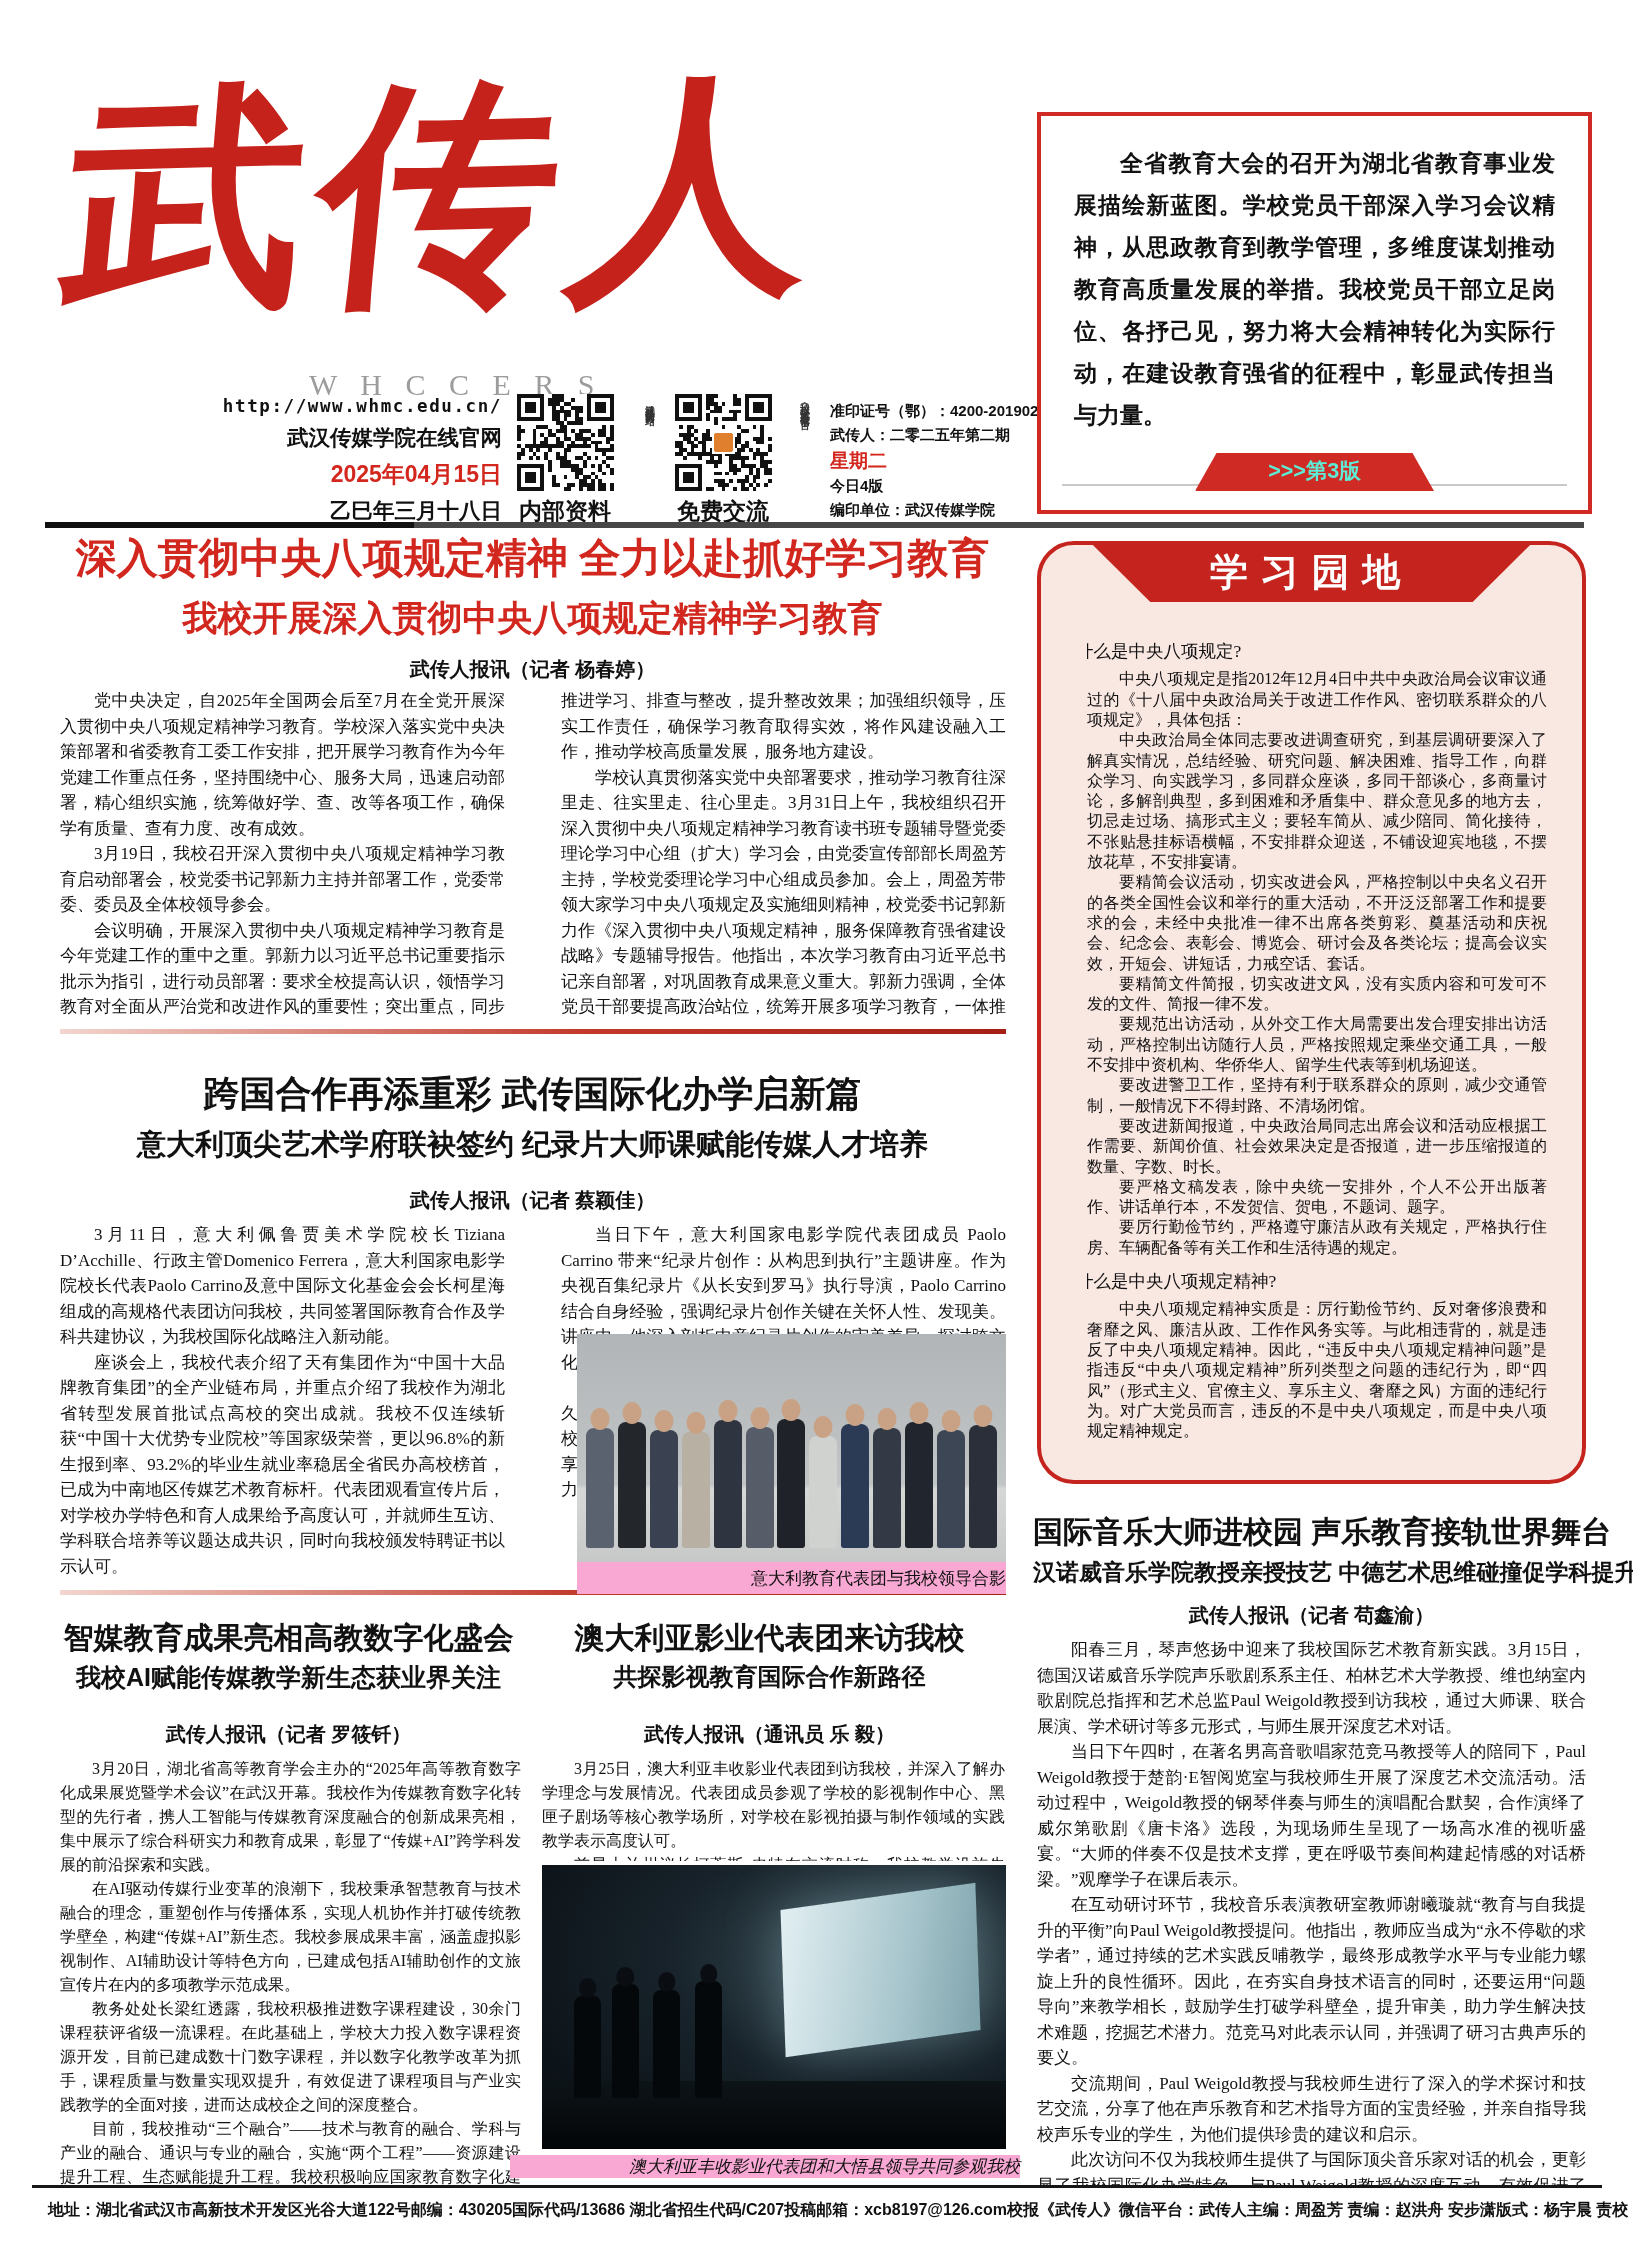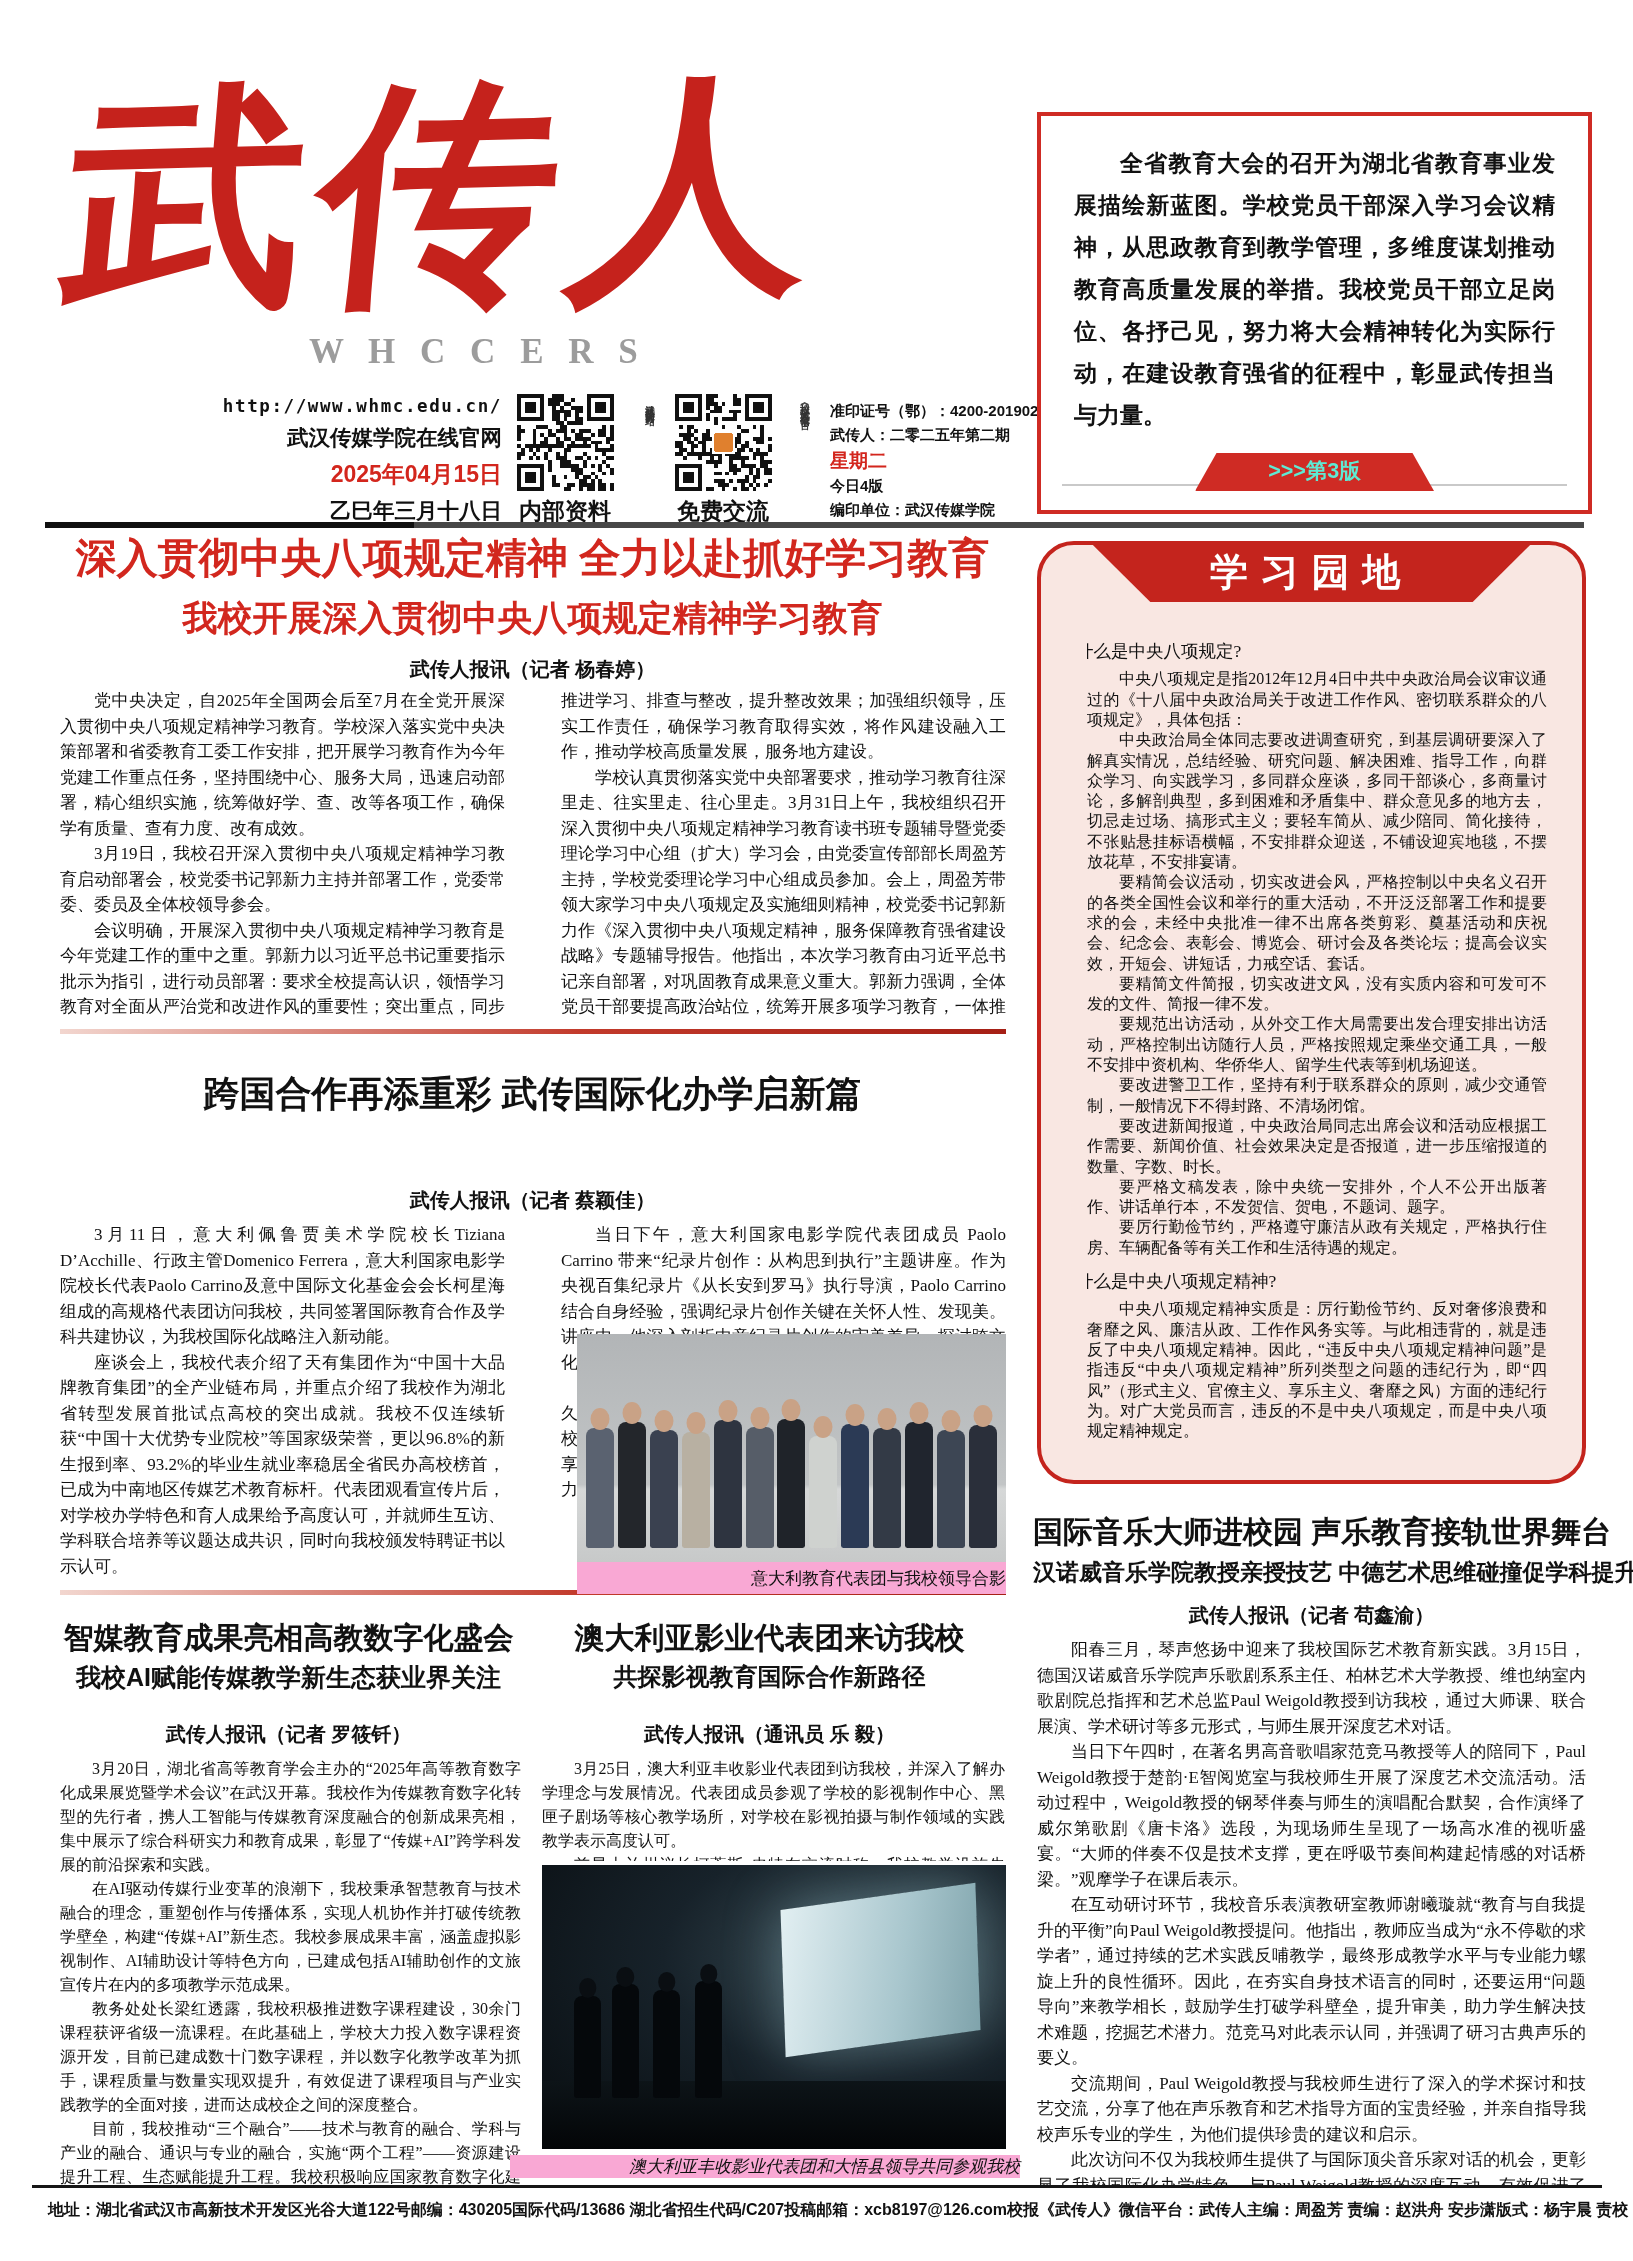--- a/index.html
+++ b/index.html
@@ -6,21 +6,21 @@
   .page{position:relative;width:1634px;height:2261px;background:#ffffff;overflow:hidden;
         font-family:"Liberation Serif","DejaVu Serif",serif;color:#111;}
   .abs{position:absolute;}
   .sans{font-family:"Liberation Sans","DejaVu Sans",sans-serif;}
   .mono{font-family:"DejaVu Sans Mono",monospace;}
 
   
   .logo{left:68px;top:38px;width:814px;height:311px;font-size:238px;line-height:311px;
         color:#c5221c;font-weight:bold;transform:skewX(-7deg) rotate(-1.5deg);
         letter-spacing:14.4px;white-space:nowrap;}
-  .logo-latin{left:309px;top:332px;width:526px;font-size:35px;font-weight:bold;color:#9c9c9c;
+  .logo-latin{left:309px;top:368px;width:526px;font-size:30px;font-weight:normal;color:#9c9c9c;
         letter-spacing:8px;font-family:"Liberation Serif",serif;white-space:nowrap;}
   .mast-info{left:199px;top:396px;width:303px;text-align:right;font-weight:bold;}
   .mast-info .url{font-size:17.5px;letter-spacing:1.6px;}
   .mast-info .site{font-size:21.5px;margin-top:7.2px;}
   .mast-info .date{font-size:23px;color:#d3261d;margin-top:6.4px;}
   .mast-info .lunar{font-size:21.5px;margin-top:6.4px;}
   .qr{width:97px;height:97px;background:#fff;}
   .qr svg{width:100%;height:100%;display:block;}
   .qr1{left:517px;top:394px;} .qr2{left:675px;top:394px;}
   .qr-label{top:496px;width:110px;text-align:center;font-size:23px;font-weight:bold;}
@@ -592,20 +592,21 @@
   <div class="abs article-text lead-body">
       <p>党中央决定，自2025年全国两会后至7月在全党开展深入贯彻中央八项规定精神学习教育。学校深入落实党中央决策部署和省委教育工委工作安排，把开展学习教育作为今年党建工作重点任务，坚持围绕中心、服务大局，迅速启动部署，精心组织实施，统筹做好学、查、改等各项工作，确保学有质量、查有力度、改有成效。</p>
       <p>3月19日，我校召开深入贯彻中央八项规定精神学习教育启动部署会，校党委书记郭新力主持并部署工作，党委常委、委员及全体校领导参会。</p>
       <p>会议明确，开展深入贯彻中央八项规定精神学习教育是今年党建工作的重中之重。郭新力以习近平总书记重要指示批示为指引，进行动员部署：要求全校提高认识，领悟学习教育对全面从严治党和改进作风的重要性；突出重点，同步推进学习、排查与整改，提升整改效果；加强组织领导，压实工作责任，确保学习教育取得实效，将作风建设融入工作，推动学校高质量发展，服务地方建设。</p>
       <p>学校认真贯彻落实党中央部署要求，推动学习教育往深里走、往实里走、往心里走。3月31日上午，我校组织召开深入贯彻中央八项规定精神学习教育读书班专题辅导暨党委理论学习中心组（扩大）学习会，由党委宣传部部长周盈芳主持，学校党委理论学习中心组成员参加。会上，周盈芳带领大家学习中央八项规定及实施细则精神，校党委书记郭新力作《深入贯彻中央八项规定精神，服务保障教育强省建设战略》专题辅导报告。他指出，本次学习教育由习近平总书记亲自部署，对巩固教育成果意义重大。郭新力强调，全体党员干部要提高政治站位，统筹开展多项学习教育，一体推进党风政风、师德师风、校风学风建设；强化政治引领，将落实中央八项规定精神作为践行“两个确立”“两个维护”的具体行动；坚持问题导向，结合学校实际，学查改结合；构建长效机制，将作风建设作为长期任务，推动其常态化。</p>
     </div>
 
   <div class="abs divider-red dv1"></div>
 
   <div class="abs c-title it-t1">跨国合作再添重彩 武传国际化办学启新篇</div>
+  <div class="abs c-title it-t2">意大利顶尖艺术学府联袂签约 纪录片大师课赋能传媒人才培养</div>
   <div class="abs byline it-by">武传人报讯（记者 蔡颖佳）</div>
   <div class="abs article-text italy-body">
       <p>3月11日，意大利佩鲁贾美术学院校长Tiziana D’Acchille、行政主管Domenico Ferrera，意大利国家电影学院校长代表Paolo Carrino及意中国际文化基金会会长柯星海组成的高规格代表团访问我校，共同签署国际教育合作及学科共建协议，为我校国际化战略注入新动能。</p>
       <p>座谈会上，我校代表介绍了天有集团作为“中国十大品牌教育集团”的全产业链布局，并重点介绍了我校作为湖北省转型发展首批试点高校的突出成就。我校不仅连续斩获“中国十大优势专业院校”等国家级荣誉，更以96.8%的新生报到率、93.2%的毕业生就业率稳居全省民办高校榜首，已成为中南地区传媒艺术教育标杆。代表团观看宣传片后，对学校办学特色和育人成果给予高度认可，并就师生互访、学科联合培养等议题达成共识，同时向我校颁发特聘证书以示认可。</p>
       <p>当日下午，意大利国家电影学院代表团成员 Paolo Carrino 带来“纪录片创作：从构思到执行”主题讲座。作为央视百集纪录片《从长安到罗马》执行导演，Paolo Carrino结合自身经验，强调纪录片创作关键在关怀人性、发现美。讲座中，他深入剖析中意纪录片创作的审美差异，探讨跨文化合作交流方法，为我校师生带来实操性强的创作指导。</p>
       <p>据悉，佩鲁贾美术学院与意大利国家电影学院历史悠久，分别在艺术创作与影视导演培养上成果斐然。此次，我校与两院达成合作，推动影视创作和数字艺术领域资源共享。未来，我校将进一步深化国际合作，引入优质资源，着力培养具备国际竞争力的传媒人才。</p>
     </div>
 
   <div class="abs italy-photo">
     <div class="people">

